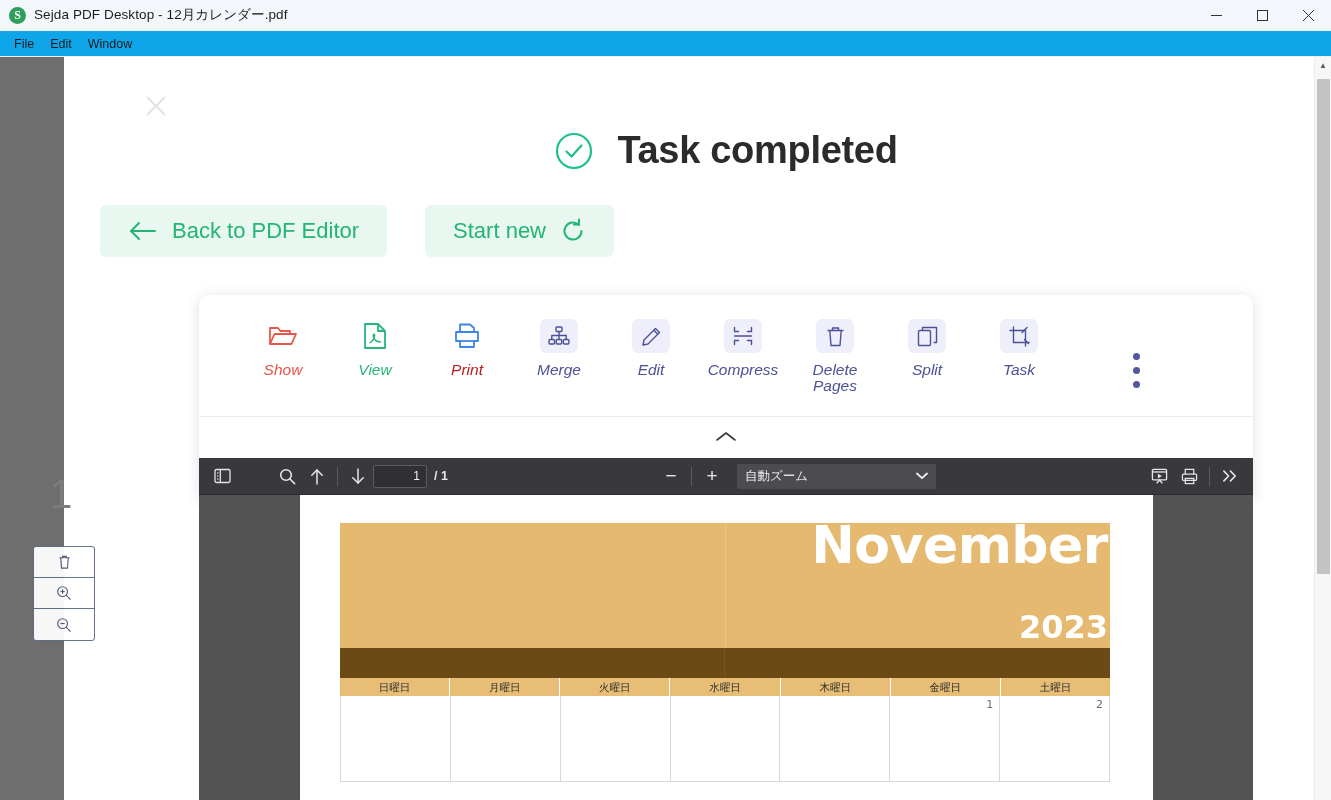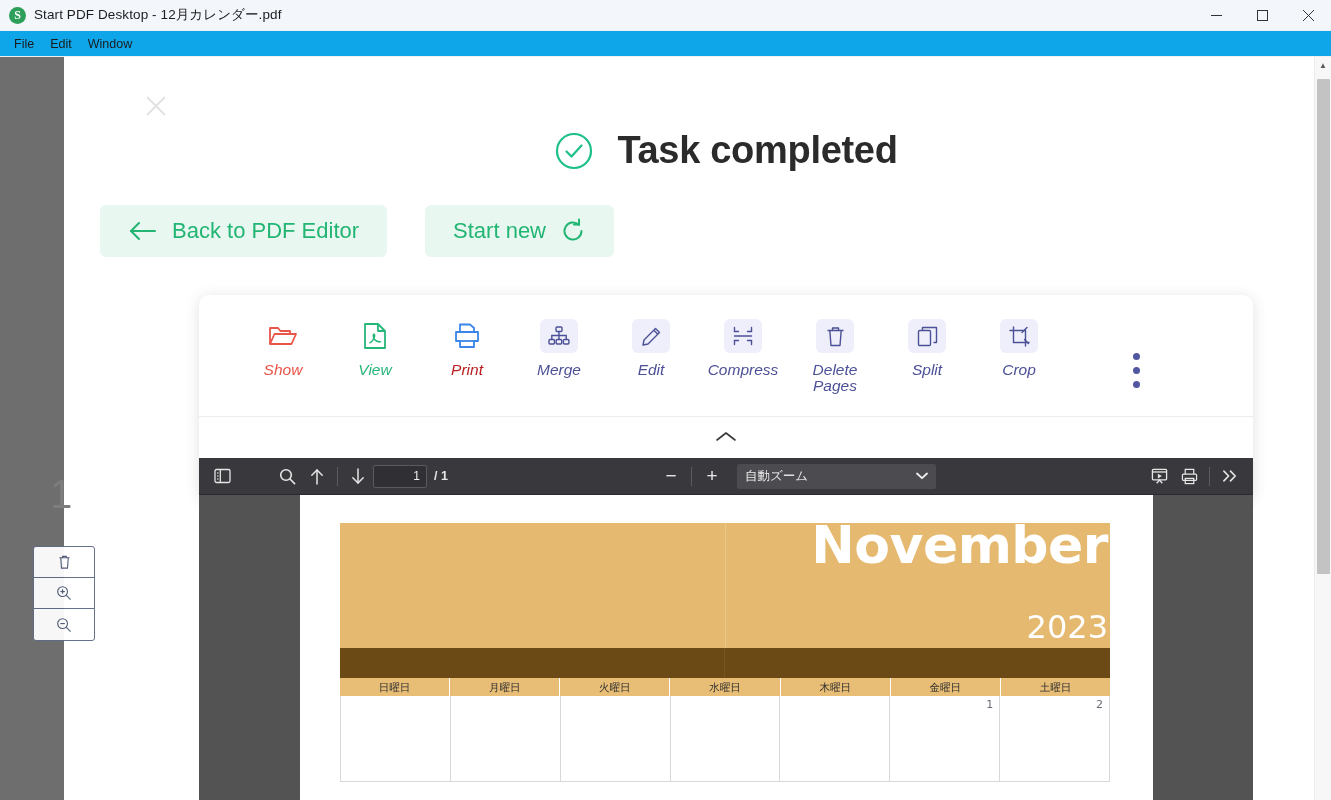--- a/index.html
+++ b/index.html
@@ -165,21 +165,21 @@
     width: 50%; position: relative;
     border-left: 1px solid #eac687;
   }
   .hero-month {
     position: absolute; right: 2px; top: -8px;
     font-size: 52px; color: #fff; font-weight: bold;
     font-family: "DejaVu Sans", sans-serif; letter-spacing: -.5px;
   }
   .hero-year {
     position: absolute; right: 2px; bottom: 2px;
-    font-size: 32px; color: #fff; font-weight: normal;
+    font-size: 32px; color: #fff; font-weight: bold;
     font-family: "DejaVu Sans", sans-serif;
   }
   .cal-brown { height: 30px; background: #6b4a15; display:flex; }
   .cal-brown .bl { width:50%; border-right:1px solid #7a561c; }
   .cal-days { display: flex; background: #e8bd76; height: 18px; }
   .cal-days .d {
     flex: 1; text-align: center; font-size: 10.5px; color: #2e2e2e;
     border-right: 1px solid #fff; line-height: 18px;
     font-family: "DejaVu Sans", sans-serif;
   }
@@ -210,21 +210,21 @@
     background: #c3c3c3; border-radius: 1px;
   }
 </style>
 </head>
 <body>
 
 <div class="app">
 
   <div class="titlebar">
     <div class="tb-logo">S</div>
-    <div class="tb-title">Start PDF Desktop - 12月カレンダー.pdf</div>
+    <div class="tb-title">Sejda PDF Desktop - 12月カレンダー.pdf</div>
     <div class="win-ctrls">
       <div class="win-btn">
         <svg width="11" height="11" viewBox="0 0 11 11">
             <line x1="0" y1="5.5" x2="11" y2="5.5" stroke="currentColor" stroke-width="1"></line>
           </svg>
       </div>
       <div class="win-btn">
         <svg width="11" height="11" viewBox="0 0 11 11">
             <rect x="0.5" y="0.5" width="10" height="10" fill="none" stroke="currentColor" stroke-width="1"></rect>
           </svg>
@@ -392,21 +392,21 @@
         </div>
 
         <div class="tool gen">
           <div class="ic badge">
             <svg width="21" height="21" viewBox="0 0 21 21" fill="none" stroke="#4c5096" stroke-width="1.4" stroke-linecap="round">
               <path d="M4.5 1v15.5H20"></path>
                 <path d="M1 4.5h15.5V20"></path>
                 <path d="M13 6.5l5-5M15.5 13.5l4 4"></path>
             </svg>
           </div>
-          <div class="lbl">Crop</div>
+          <div class="lbl">Task</div>
         </div>
 
         <div class="kebab">
           <i></i>
           <i></i>
           <i></i>
         </div>
 
       </div>
       <div class="card-sep"></div>

